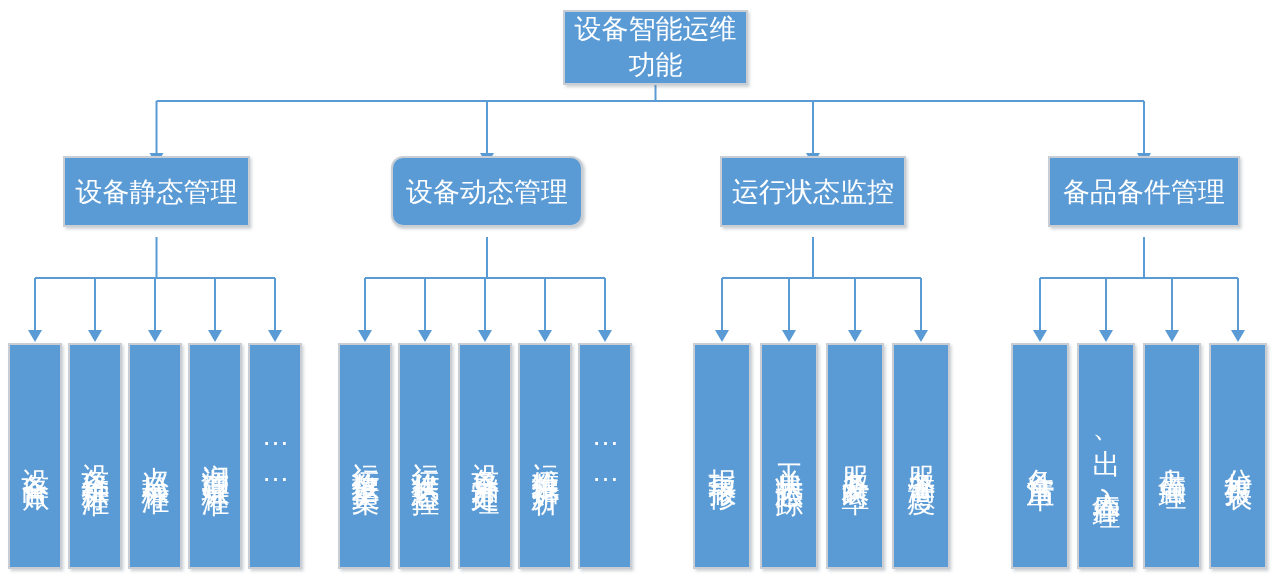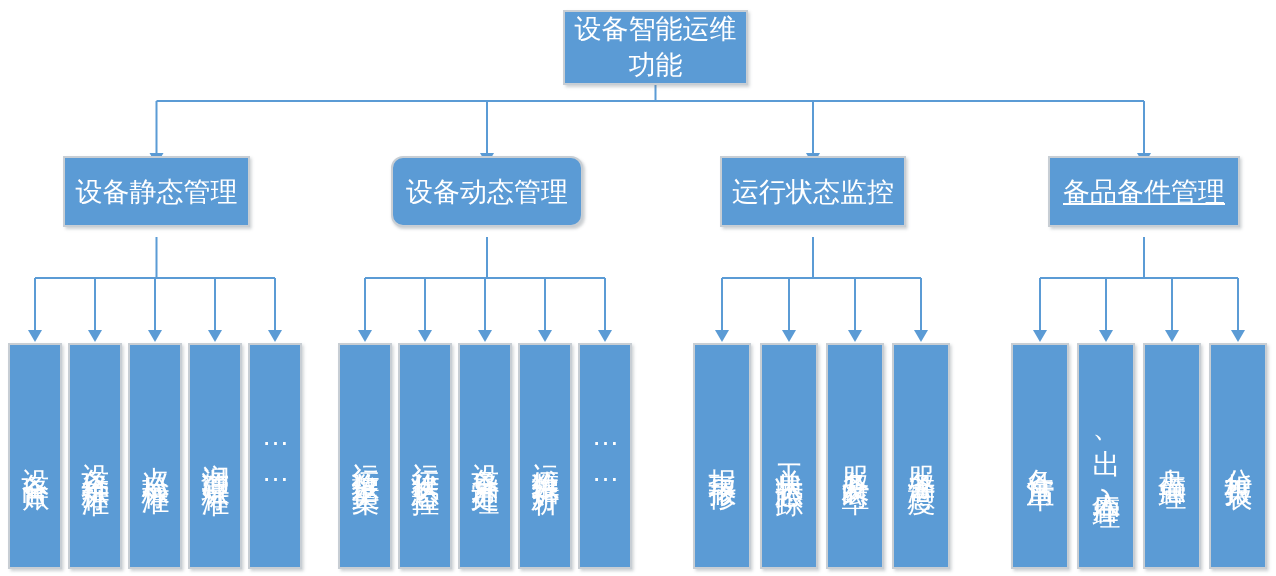--- a/index.html
+++ b/index.html
@@ -21,21 +21,21 @@
     box-shadow:1.5px 2px 3px rgba(110,120,130,.35);
   }
   .root{
     left:563px;top:10px;width:185px;height:75px;
     font-size:27px;line-height:1.32;text-align:center;
   }
   .branch{top:156px;height:71px;font-size:27px;white-space:nowrap;}
   .b1{left:63px;width:187px;}
   .b2{left:391px;width:192px;border-radius:12px;}
   .b3{left:720px;width:186px;}
-  .b4{left:1048px;width:192px;text-decoration:underline;}
+  .b4{left:1048px;width:192px;}
   .leaf{top:343px;height:226px;font-size:28px;}
   .leaf .vtext{
     writing-mode:vertical-rl;
     text-orientation:upright;
     letter-spacing:5px;
     line-height:1;
   }
   
   .g1a{left:8px;width:54px}.g1b{left:68px;width:54px}.g1c{left:128px;width:54px}
   .g1d{left:188px;width:54px}.g1e{left:248px;width:54px}

